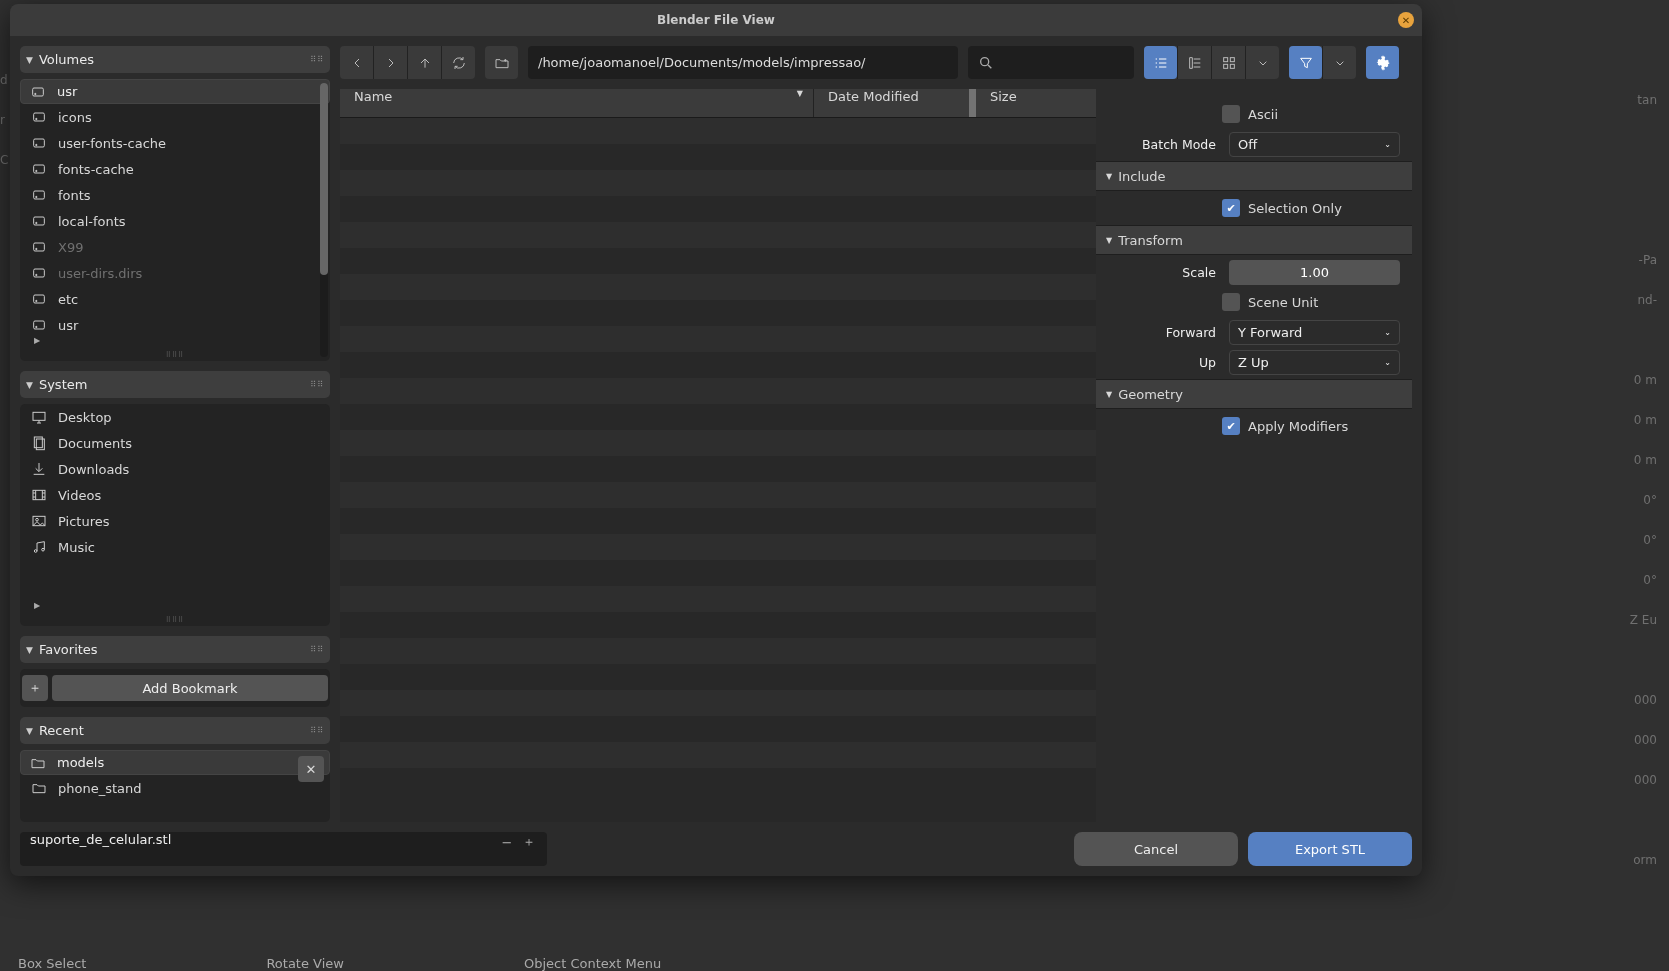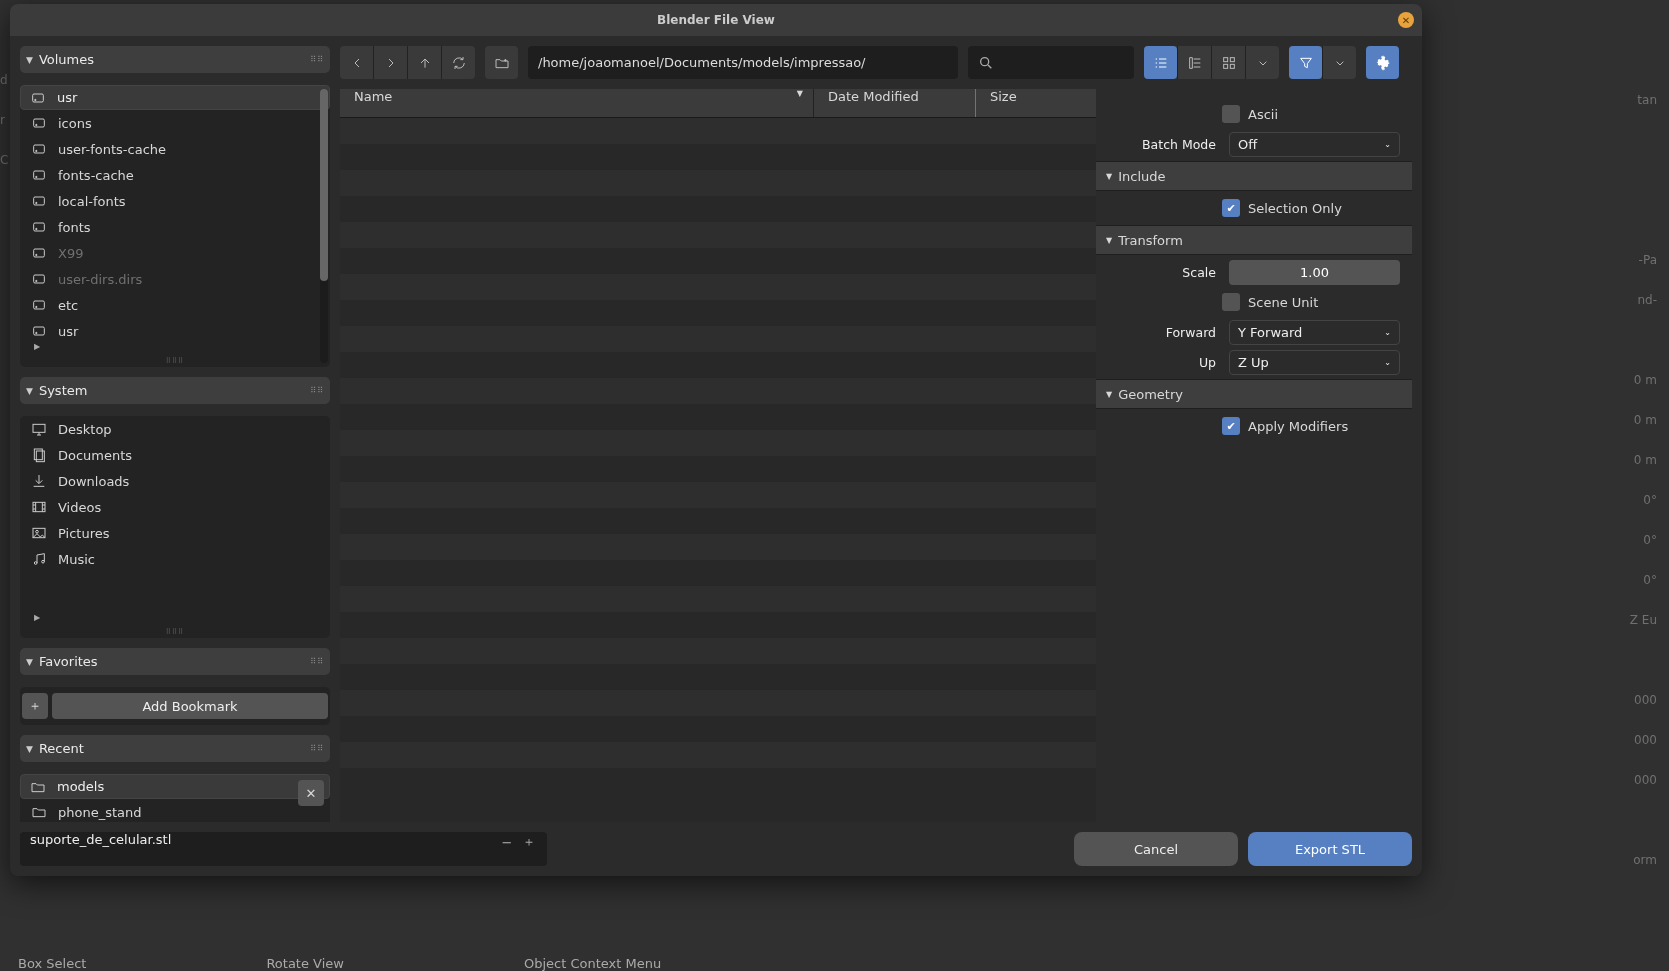--- a/index.html
+++ b/index.html
@@ -54,21 +54,21 @@
   .sidebar { width:310px; display:flex; flex-direction:column; gap:10px; overflow:hidden;}
   .panel-sec { display:flex; flex-direction:column; }
   .sec-header {
     background: var(--bg-section-header); height:27px; border-radius:5px;
     display:flex; align-items:center; padding:0 6px; gap:6px; cursor:pointer;
   }
   .sec-header .tri { font-size:9px; color:#ccc;}
   .sec-header .txt { font-size:13px; color:#eaeaea;}
   .sec-header .dots { margin-left:auto; color:#888; letter-spacing:1px; font-size:8px;}
   .sec-body {
-    background: var(--bg-dark); border-radius:5px; margin-top:12px;
+    background: var(--bg-dark); border-radius:5px; margin-top:6px;
     display:flex; flex-direction:column; position:relative;
   }
   .sec-body.vol { height:282px; }
   .sec-body.sys { height:222px; }
   .sec-body.fav { }
   .sec-body.rec { flex:1; }
   .scroll-wrap { overflow:hidden; flex:1; position:relative;}
   .sb-row {
     height:26px; display:flex; align-items:center; gap:10px; padding:0 10px;
     color:var(--text); cursor:pointer;
@@ -113,21 +113,21 @@
   .search-input svg { width:16px; height:16px; stroke:#aaa; fill:none; stroke-width:2;}
   .view-grp .tb-btn { width:33px; height:33px;}
   .gear-btn { width:33px; height:33px; background: var(--accent); border-radius:4px; display:flex; align-items:center; justify-content:center; cursor:pointer;}
   .gear-btn svg { width:18px; height:18px; fill:#fff;}
   
   .file-area { flex:1; display:flex; background: var(--bg-panel); border-radius:0; overflow:hidden;}
   .file-list { flex:1; display:flex; flex-direction:column;}
   .list-head { height:29px; background: var(--bg-section); display:flex; border-bottom:1px solid #1a1a1a;}
   .col-name { flex:1; padding-left:14px; position:relative; border-right:1px solid #222;}
   .col-name .sort { position:absolute; right:10px; font-size:8px;}
-  .col-date { width:162px; padding-left:14px; border-right:1px solid #737373;}
+  .col-date { width:162px; padding-left:14px; border-right:7px solid #737373;}
   .col-size { width:120px; padding-left:14px;}
   .list-body { flex:1; background: var(--bg-row-a); overflow:hidden;}
   .frow { height:26px; }
   .frow:nth-child(odd) { background: var(--bg-row-b); }
   
   .right-panel { width:316px; background: var(--bg-panel); display:flex; flex-direction:column; margin-left:0;}
   .rp-row { height:30px; display:flex; align-items:center; padding:0 12px 0 0;}
   .rp-label { width:120px; text-align:right; margin-right:13px; color:#eee; font-size:12.5px;}
   .rp-field { flex:1; }
   .chk { width:18px; height:18px; border-radius:3px; background:#545454; margin-right:8px; display:inline-flex; align-items:center; justify-content:center;}
@@ -221,30 +221,30 @@
                 </span>
                 <span>fonts-cache</span>
               </div>
               <div class="sb-row">
                 <span class="ico">
                   <svg viewBox="0 0 24 24" fill="none" stroke="#ccc" stroke-width="1.5">
                     <rect x="4" y="6" width="16" height="12" rx="2"></rect>
                     <circle cx="8" cy="15" r="1" fill="#ccc"></circle>
                   </svg>
                 </span>
+                <span>fonts</span>
+              </div>
+              <div class="sb-row">
+                <span class="ico">
+                  <svg viewBox="0 0 24 24" fill="none" stroke="#ccc" stroke-width="1.5">
+                    <rect x="4" y="6" width="16" height="12" rx="2"></rect>
+                    <circle cx="8" cy="15" r="1" fill="#ccc"></circle>
+                  </svg>
+                </span>
                 <span>local-fonts</span>
-              </div>
-              <div class="sb-row">
-                <span class="ico">
-                  <svg viewBox="0 0 24 24" fill="none" stroke="#ccc" stroke-width="1.5">
-                    <rect x="4" y="6" width="16" height="12" rx="2"></rect>
-                    <circle cx="8" cy="15" r="1" fill="#ccc"></circle>
-                  </svg>
-                </span>
-                <span>fonts</span>
               </div>
               <div class="sb-row disabled">
                 <span class="ico">
                   <svg viewBox="0 0 24 24" fill="none" stroke="#ccc" stroke-width="1.5">
                     <rect x="4" y="6" width="16" height="12" rx="2"></rect>
                     <circle cx="8" cy="15" r="1" fill="#ccc"></circle>
                   </svg>
                 </span>
                 <span>X99</span>
               </div>

